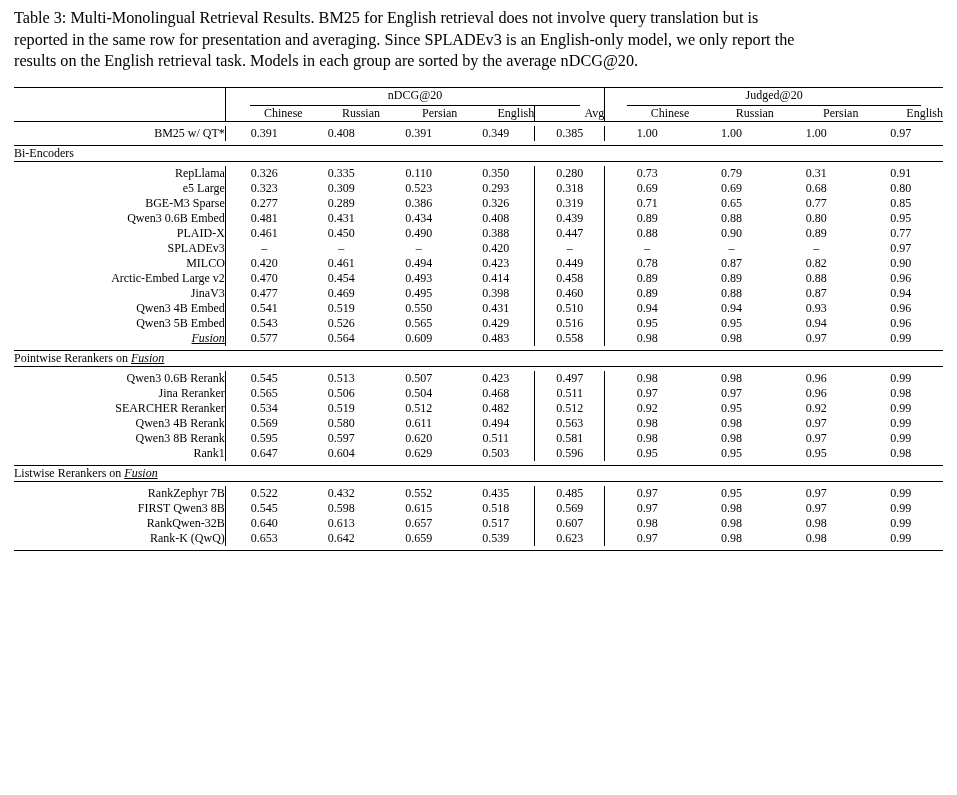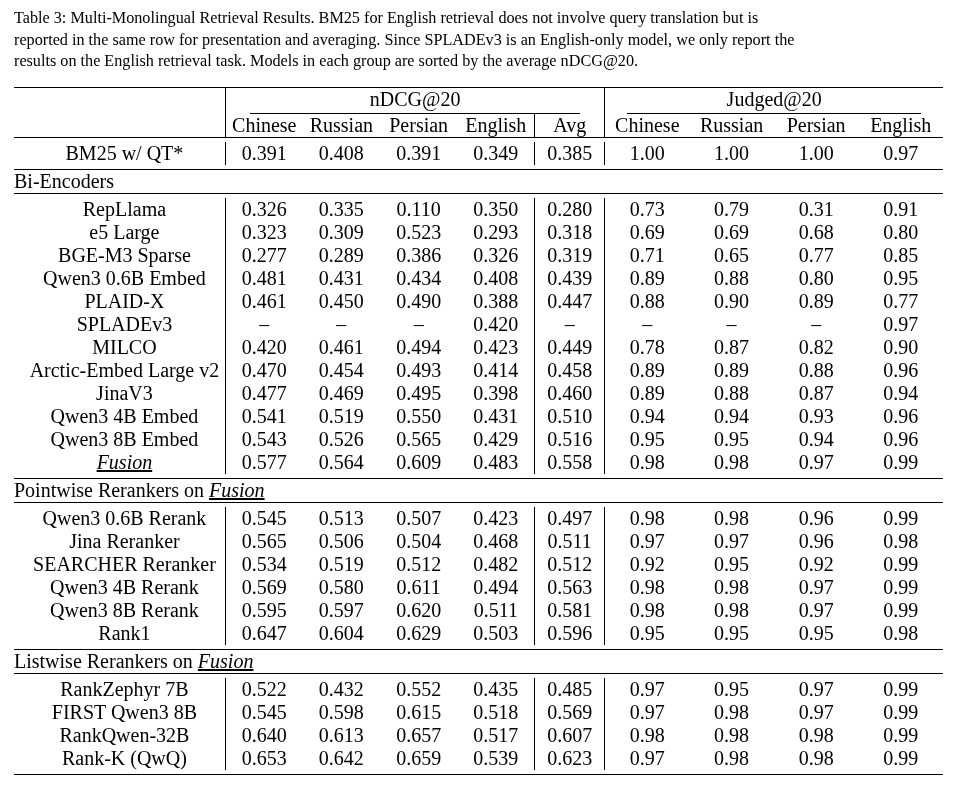--- a/index.html
+++ b/index.html
@@ -21,21 +21,21 @@
   }
   .caption {
     font-size: 16.2px;
     line-height: 1.33;
     text-align: left;
     margin: 0 0 14px 0;
   }
   table.results {
     border-collapse: collapse;
     width: 929px;
-    font-size: 20px;
+    font-size: 12px;
     table-layout: fixed;
   }
   table.results td, table.results th {
     padding: 0;
     font-weight: normal;
     vertical-align: baseline;
   }
   
   col.c-model { width: 205px; }
   col.c-num   { width: 75px; }
@@ -51,29 +51,29 @@
     text-align: center;
     padding: 5px 0 2px 0;
   }
   .grouphdr-inner {
     display: inline-block;
     padding: 0 2px 2px 2px;
     border-bottom: 0.9px solid #000;
     min-width: 86%;
   }
   .subhdr-row td {
-    text-align: center;
+    text-align: right;
     padding: 2px 0 5px 0;
   }
   .data-row td {
     padding: 1.0px 0 1.0px 0;
     text-align: center;
   }
   .data-row td.model {
-    text-align: center;
+    text-align: right;
     padding-left: 10px;
     margin-top: 24px;
   }
   .section-row td {
     text-align: left;
     padding: 4px 0 4px 10px;
     margin-left: 35px;
   }
   .vline-l { border-left: 1px solid #000; }
   .vline-r { border-right: 1px solid #000; }
@@ -279,21 +279,21 @@
           <td>0.519</td>
           <td>0.550</td>
           <td class="vline-r">0.431</td>
           <td>0.510</td>
           <td class="vline-l">0.94</td>
           <td>0.94</td>
           <td>0.93</td>
           <td>0.96</td>
         </tr>
       <tr class="data-row">
-          <td class="model">Qwen3 8B Embed</td>
+          <td class="model">Qwen3 5B Embed</td>
           <td class="vline-l">0.543</td>
           <td>0.526</td>
           <td>0.565</td>
           <td class="vline-r">0.429</td>
           <td>0.516</td>
           <td class="vline-l">0.95</td>
           <td>0.95</td>
           <td>0.94</td>
           <td>0.96</td>
         </tr>

